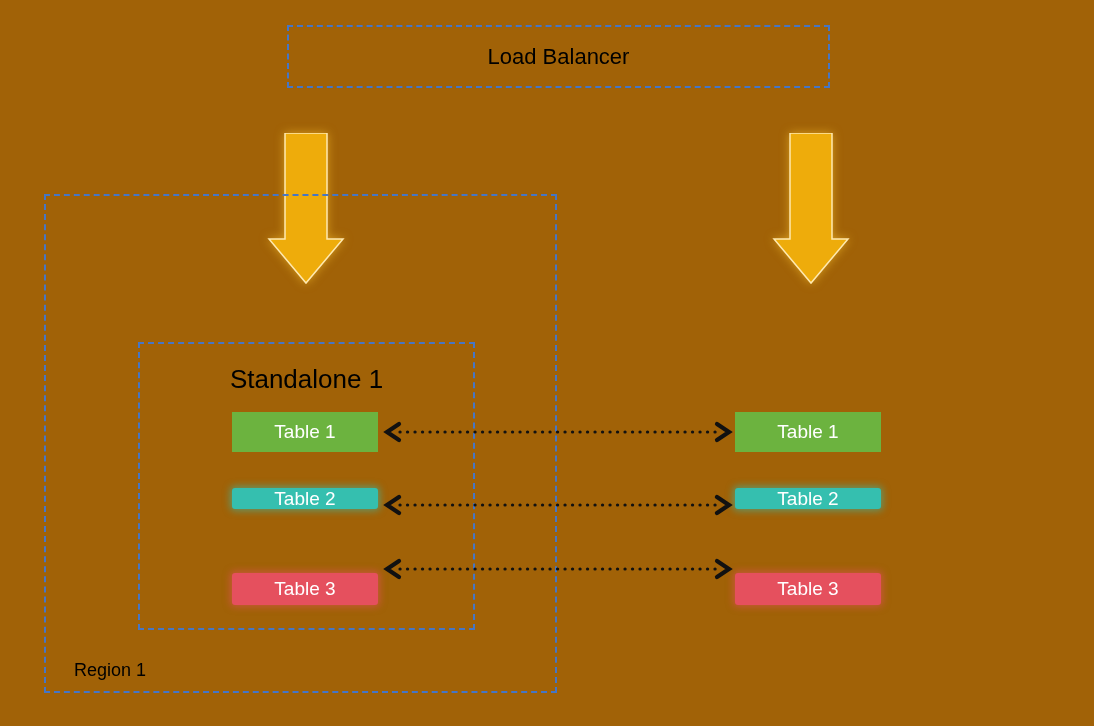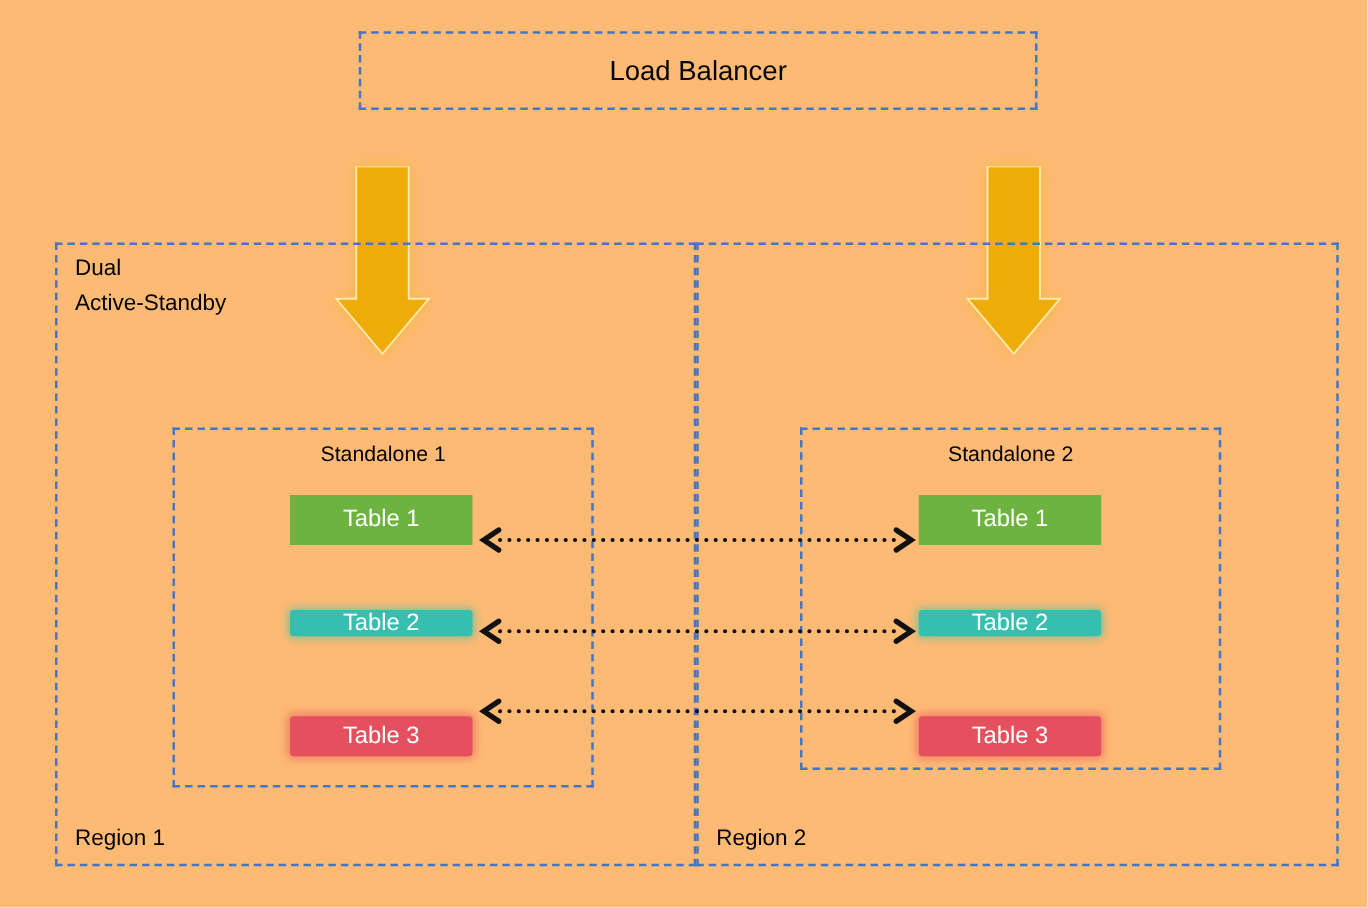--- a/index.html
+++ b/index.html
@@ -6,57 +6,57 @@
     --border-blue:#4576C6;
     --arrow-gold:#EEAC0B;
     --table-green:#6CB33F;
     --table-teal:#35BFAF;
     --table-red:#E5505E;
     --text-black:#000000;
   }
   *{margin:0;padding:0;box-sizing:border-box;}
   html,body{background:#ffffff;}
   body{font-family:"Liberation Sans","DejaVu Sans",sans-serif;color:var(--text-black,#000);}
-  .canvas{position:relative;width:1094px;height:726px;background:#fdba74;overflow:hidden;}
+  .canvas{position:relative;width:1094px;height:726px;background:#a16207;overflow:hidden;}
 
   .dashed{border:2px dashed var(--border-blue,#4576C6);background:transparent;}
 
   
   .lb-box{position:absolute;left:287px;top:25px;width:543px;height:63px;
     display:flex;align-items:center;justify-content:center;font-size:22px;}
 
   
   .gold-arrow{position:absolute;filter:drop-shadow(0 0 5px rgba(240,185,40,.65));}
   .gold-arrow.left{left:266px;top:133px;}
   .gold-arrow.right{left:771px;top:133px;}
 
   
   .region{position:absolute;top:194px;height:499px;}
   .region.r1{left:44px;width:513px;}
   .region.r2{left:557px;width:514px;}
   .dual-label{position:absolute;left:14px;top:4px;font-size:18px;line-height:28px;}
-  .region-label{position:absolute;left:14px;bottom:10px;font-size:18px;}
+  .region-label{position:absolute;left:28px;bottom:10px;font-size:18px;}
 
   
   .standalone{position:absolute;}
   .standalone.s1{left:138px;top:342px;width:337px;height:288px;}
   .standalone.s2{left:640px;top:342px;width:337px;height:274px;}
-  .standalone-title{position:absolute;top:10px;left:0;width:100%;text-align:center;font-size:17px;}
+  .standalone-title{position:absolute;top:20px;left:0;width:100%;text-align:center;font-size:26px;}
 
   
   .table-chip{position:absolute;width:146px;display:flex;align-items:center;justify-content:center;
     color:#fff;font-size:19px;}
   .chip-green{background:var(--table-green,#6CB33F);height:40px;}
   .chip-teal{background:var(--table-teal,#35BFAF);height:21px;border-radius:3px;
     box-shadow:0 0 7px 2px rgba(53,191,175,.55);}
   .chip-red{background:var(--table-red,#E5505E);height:32px;border-radius:3px;
     box-shadow:0 0 7px 2px rgba(229,80,94,.55);margin-top:20px;}
   .col-left{left:232px;}
   .col-right{left:735px;}
-  .row1{top:396px;}
+  .row1{top:412px;}
   .row2.chip-teal{top:488px;}
   .row3.chip-red{top:553px;}
 
   
   .rep-arrow{position:absolute;left:383px;}
   .rep-arrow.a1{top:421px;}
   .rep-arrow.a2{top:494px;}
   .rep-arrow.a3{top:558px;}
   .replicate-label{position:absolute;left:478px;top:465px;width:160px;text-align:center;font-size:18px;}
 </style>
@@ -70,38 +70,28 @@
   </div>
 
   <svg class="gold-arrow left" width="80" height="152" viewBox="0 0 80 152">
     <polygon points="19,0 61,0 61,106 77,106 40,150 3,106 19,106" fill="var(--arrow-gold,#EEAC0B)" stroke="#FFE9B0" stroke-width="1.5"></polygon>
   </svg>
   <svg class="gold-arrow right" width="80" height="152" viewBox="0 0 80 152">
     <polygon points="19,0 61,0 61,106 77,106 40,150 3,106 19,106" fill="var(--arrow-gold,#EEAC0B)" stroke="#FFE9B0" stroke-width="1.5"></polygon>
   </svg>
 
   <div class="region r1 dashed">
-    <div class="dual-label">
-      <div>Dual</div>
-      <div>Active-Standby</div>
-    </div>
     <div class="region-label">Region 1</div>
   </div>
 
-  <div class="region r2 dashed">
-    <div class="region-label">Region 2</div>
-  </div>
 
   <div class="standalone s1 dashed">
     <div class="standalone-title">Standalone 1</div>
   </div>
 
-  <div class="standalone s2 dashed">
-    <div class="standalone-title">Standalone 2</div>
-  </div>
 
   <div class="table-chip chip-green col-left row1">
     <span>Table 1</span>
   </div>
   <div class="table-chip chip-teal col-left row2">
     <span>Table 2</span>
   </div>
   <div class="table-chip chip-red col-left row3">
     <span>Table 3</span>
   </div>

